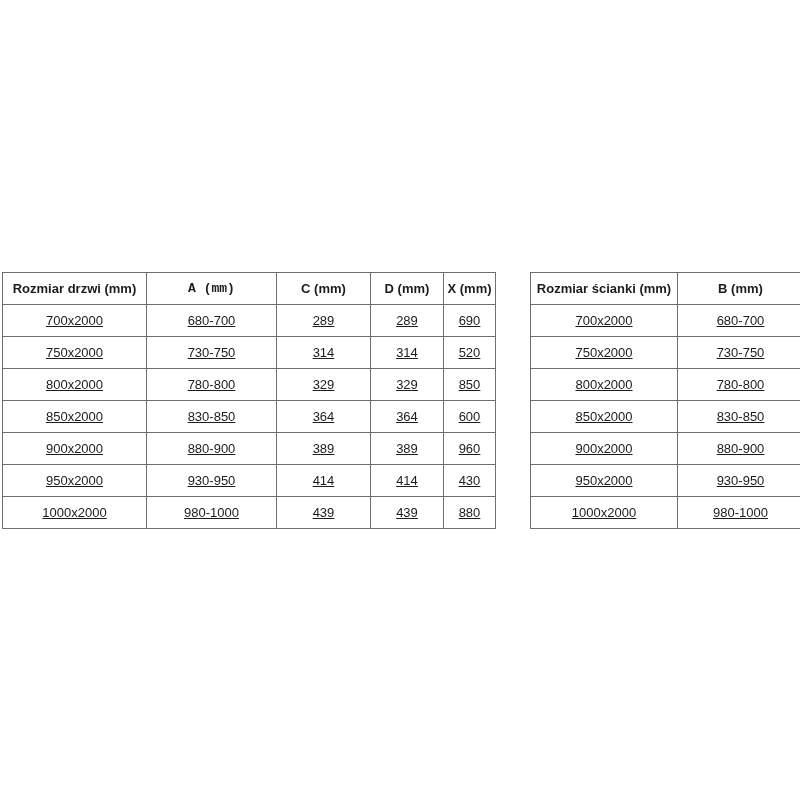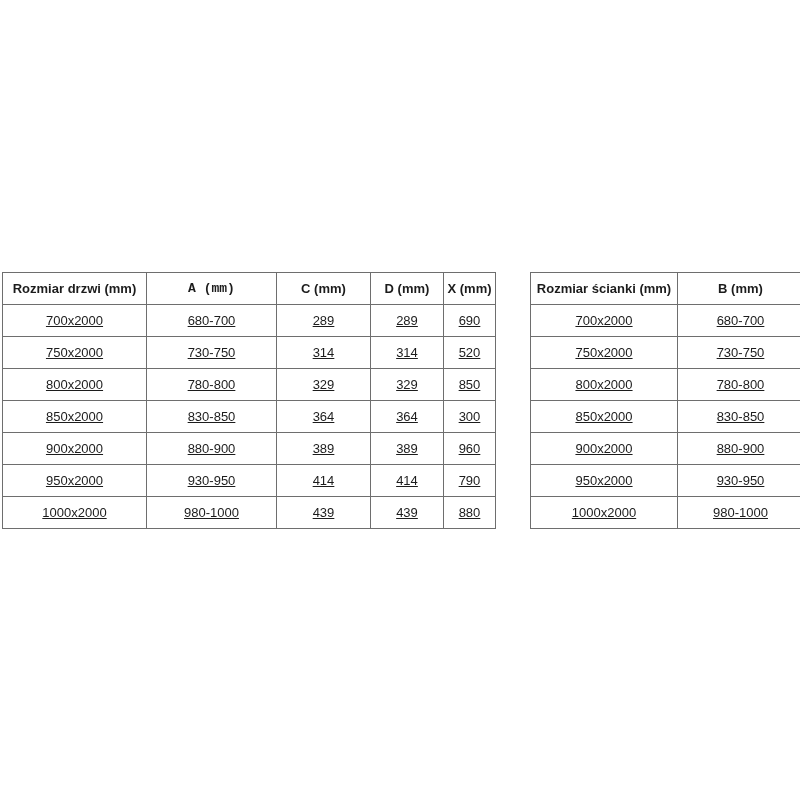--- a/index.html
+++ b/index.html
@@ -90,35 +90,35 @@
           <td>780-800</td>
           <td>329</td>
           <td>329</td>
           <td>850</td>
         </tr>
         <tr>
           <td>850x2000</td>
           <td>830-850</td>
           <td>364</td>
           <td>364</td>
-          <td>300</td>
+          <td>600</td>
         </tr>
         <tr>
           <td>900x2000</td>
           <td>880-900</td>
           <td>389</td>
           <td>389</td>
           <td>960</td>
         </tr>
         <tr>
           <td>950x2000</td>
           <td>930-950</td>
           <td>414</td>
           <td>414</td>
-          <td>790</td>
+          <td>430</td>
         </tr>
         <tr>
           <td>1000x2000</td>
           <td>980-1000</td>
           <td>439</td>
           <td>439</td>
           <td>880</td>
         </tr>
       </tbody>
   </table>

